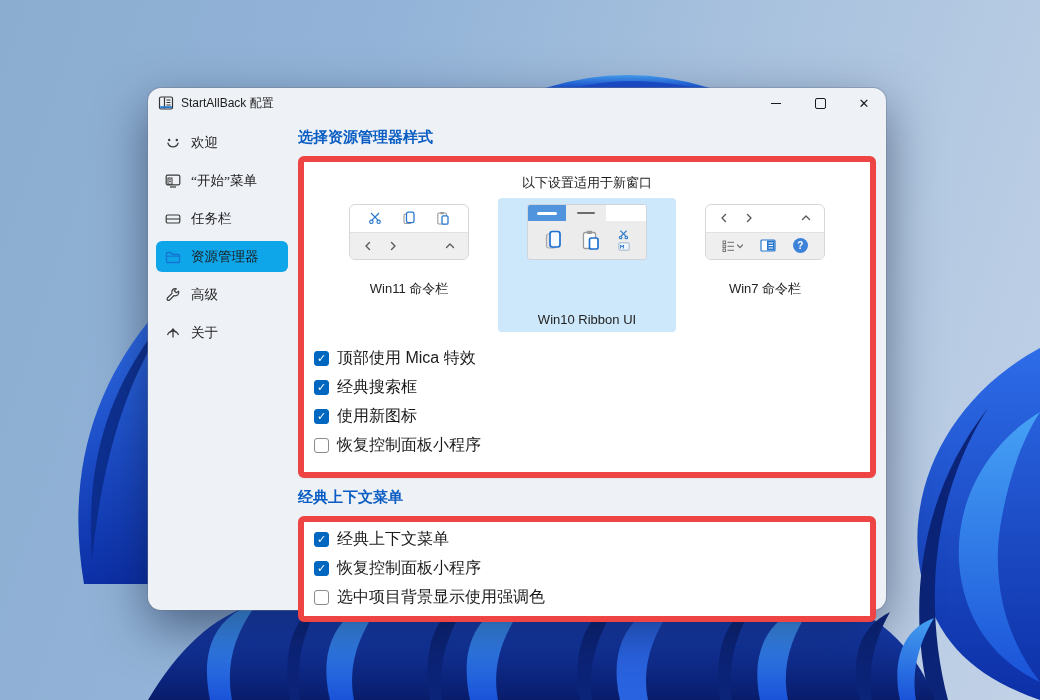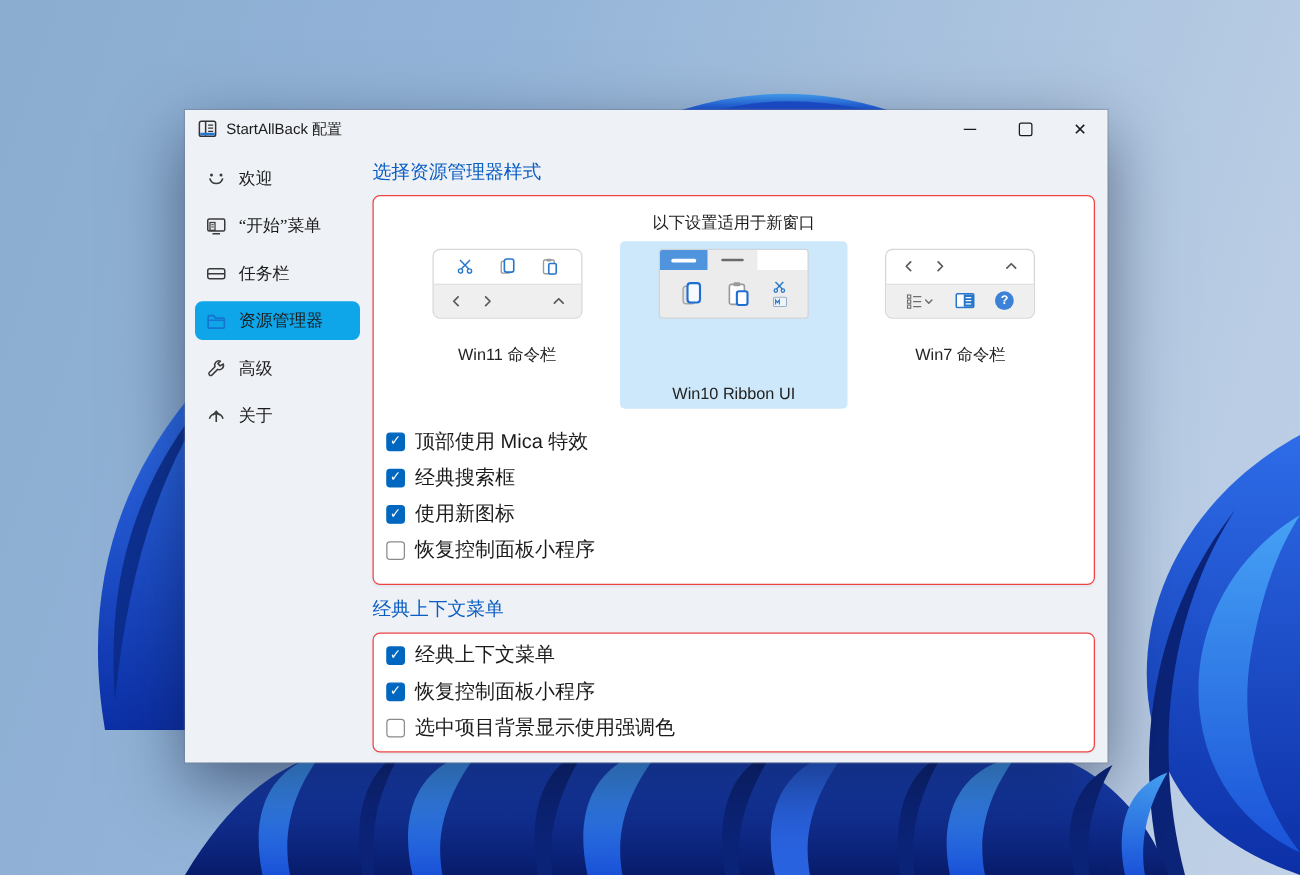--- a/index.html
+++ b/index.html
@@ -3,21 +3,21 @@
 <meta charset="utf-8">
 <style>
   html,body{margin:0;padding:0;width:1040px;height:700px;overflow:hidden;
     font-family:"Liberation Sans","DejaVu Sans",sans-serif;}
   .desktop{position:absolute;inset:0;width:1040px;height:700px;
     background:linear-gradient(108deg,#8badd0 0%,#93b4d8 32%,#a9c2de 62%,#c2d2e7 100%);}
   .bloom{position:absolute;left:0;top:0;}
 
   
   .window{position:absolute;left:148px;top:88px;width:738px;height:522px;
-    background:#eef1f6;border-radius:0;
+    background:#eef1f6;border-radius:13px;
     box-shadow:0 0 0 1px rgba(110,120,140,.4),0 18px 50px rgba(8,18,48,.5);
     display:flex;flex-direction:column;}
   .titlebar{height:30px;display:flex;align-items:center;padding:0 0 0 10px;flex:0 0 auto;}
   .app-title{font-size:12px;color:#1c1c1c;margin-left:7px;}
   .caption-buttons{margin-left:auto;display:flex;height:30px;}
   .cap-btn{width:44px;height:30px;display:flex;align-items:center;justify-content:center;color:#1b1b1b;}
   .min-glyph{width:10px;height:1px;background:#1b1b1b;display:block;}
   .max-glyph{width:9px;height:9px;border:1.2px solid #1b1b1b;border-radius:2px;display:block;}
   .close-glyph{font-size:13px;line-height:1;}
 
@@ -25,22 +25,22 @@
 
   
   .sidebar{width:148px;flex:0 0 auto;padding-top:9px;font-family:Liberation Serif, serif;}
   .side-item{height:31px;margin:0 8px 7px 8px;border-radius:6px;display:flex;align-items:center;
     gap:10px;padding-left:9px;font-size:13.5px;color:#1c1c1c;cursor:default;}
   .side-item.selected{background:#0ea5e9;}
   .side-item svg{flex:0 0 auto;}
 
   
   .content{flex:1;min-width:0;padding-right:10px;}
-  .section-header{font-size:15px;color:#0a5dc2;margin:10px 0 9px 2px;font-weight:400;}
-  .panel{background:#fff;border:1px solid #ef4444;border-radius:6px;margin-left:2px;
+  .section-header{font-size:15px;color:#0a5dc2;margin:10px 0 9px 2px;font-weight:700;}
+  .panel{background:#fff;border:6px solid #ef4444;border-radius:6px;margin-left:2px;
     box-shadow:0 1px 2px rgba(20,30,60,.05);}
   .panel.styles-panel{padding:10px 16px 10px;}
   .panel.ui-panel{padding:3px 16px 4px;}
   .panel-note{text-align:center;font-size:13px;color:#1b1b1b;height:22px;line-height:22px;margin-bottom:4px;}
 
   .cards-row{display:flex;}
   .style-option{flex:1;display:flex;flex-direction:column;align-items:center;border-radius:4px;
     padding:6px 0 5px;cursor:default;}
   .style-option.selected{background:#cde8fa;gap:32px;}
   .mockup{width:120px;height:56px;border:1px solid #d6d6d6;border-radius:6px;background:#fff;

